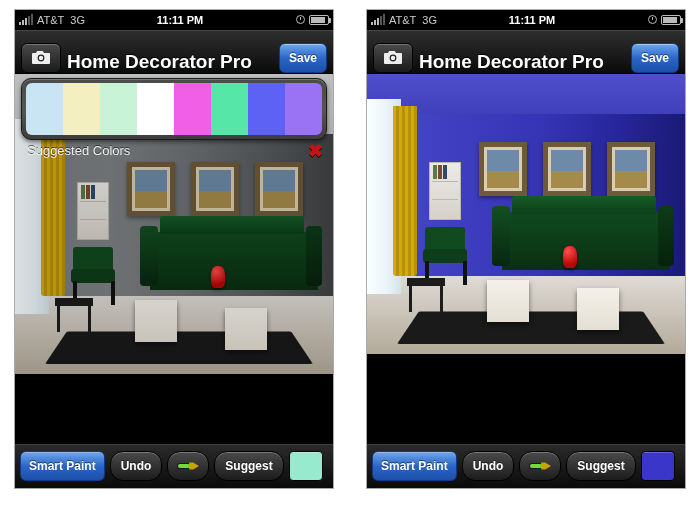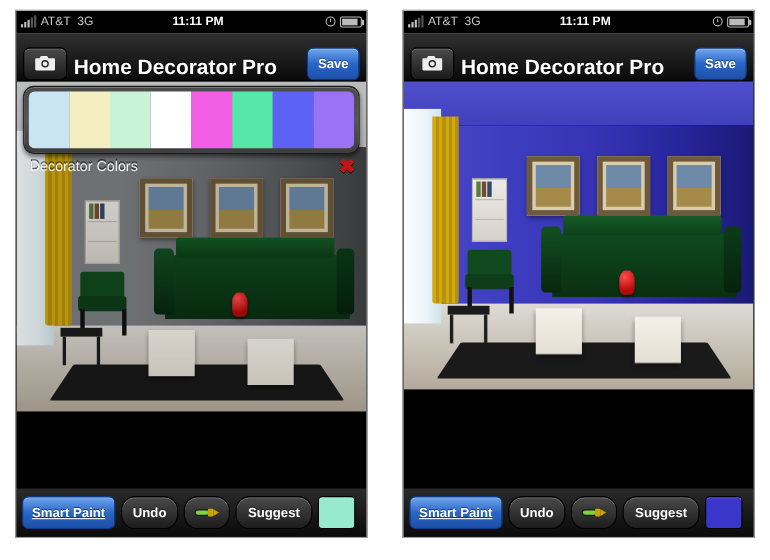--- a/index.html
+++ b/index.html
@@ -258,21 +258,20 @@
     box-shadow:inset 0 1px 0 rgba(255,255,255,.25);
     color:#fff; font-size:12px; font-weight:600;
     display:flex;align-items:center;justify-content:center;
     text-shadow:0 -1px 0 rgba(0,0,0,.5);
     padding:0 10px;
   }
   .tbtn.primary{
     background:linear-gradient(#6fa7ec,#2a66c8 50%,#1c4fa8);
     border-color:#0c3a86;
     padding:0 8px;
-    text-decoration:underline;
   }
   .tbtn.dark{
     background:linear-gradient(#4a4a4a,#1c1c1c);
     border-radius:13px;
   }
   .tbtn.icon{ width:42px; padding:0; }
   .colorchip{
     width:34px; height:30px; border:1px solid #000; border-radius:4px;
     box-shadow:inset 0 1px 0 rgba(255,255,255,.25);
   }
@@ -362,21 +361,21 @@
             <div class="swatch" style="background:#f3efc0"></div>
             <div class="swatch" style="background:#c8f3d7"></div>
             <div class="swatch" style="background:#ffffff"></div>
             <div class="swatch" style="background:#f15fe6"></div>
             <div class="swatch" style="background:#56e6a8"></div>
             <div class="swatch" style="background:#5d61f4"></div>
             <div class="swatch" style="background:#9a72f4"></div>
           </div>
         </div>
         <div class="palette-label-row">
-          <span>Decorator Colors</span>
+          <span>Suggested Colors</span>
           <span class="close-x">✖</span>
         </div>
       </div>
     </div>
 
     <div class="toolbar">
       <div class="tbtn primary">
           <span>Smart Paint</span>
         </div>
       <div class="tbtn dark">

